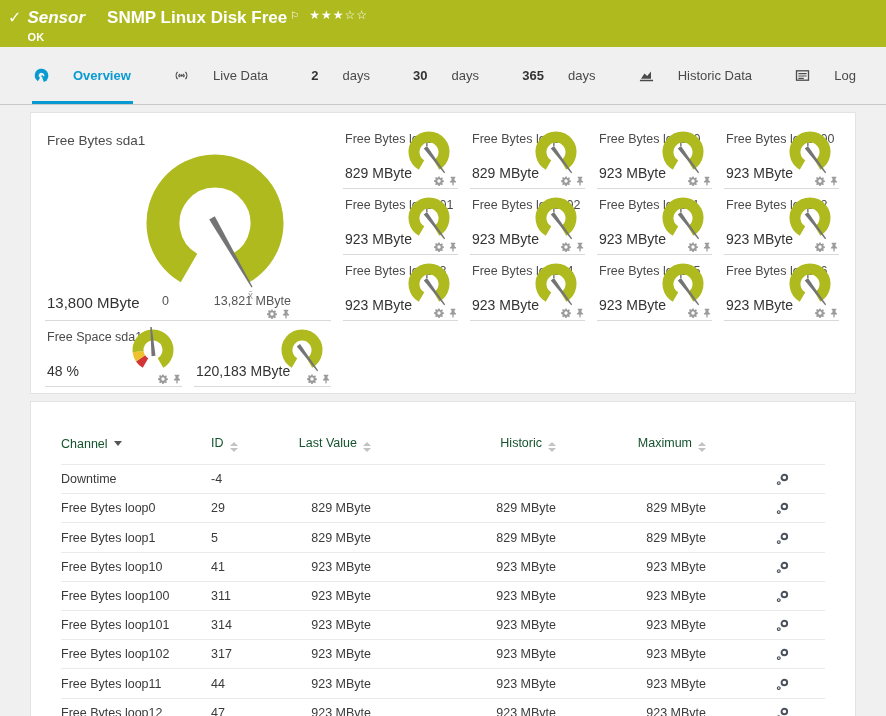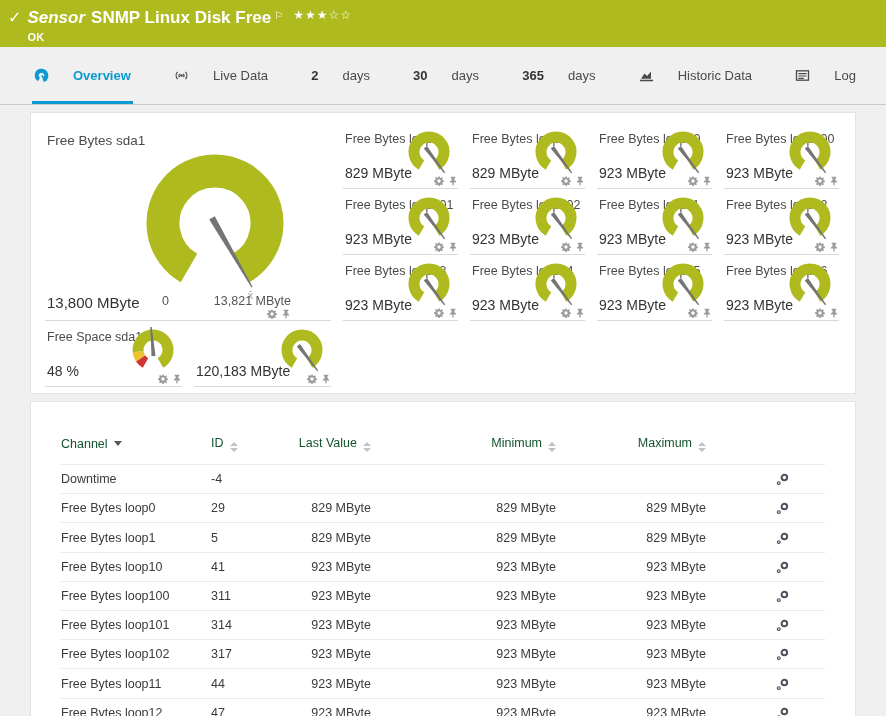--- a/index.html
+++ b/index.html
@@ -17,21 +17,21 @@
     -webkit-font-smoothing:antialiased;
   }
   svg{display:block}
   
   .topbar{
     height:47px;background:var(--green);color:#fff;
     display:flex;align-items:flex-start;padding:8px 10px 0 8px;
   }
   .check{font-size:16px;font-weight:bold;line-height:18px;margin:1px 6px 0 0}
   .title-row{display:flex;align-items:flex-start;line-height:20px}
-  .sensor-word{font-style:italic;font-weight:bold;font-size:17px;margin-right:6px}
+  .sensor-word{font-style:italic;font-weight:bold;font-size:17px;margin-right:22px}
   .sensor-title{font-size:17px;font-weight:bold}
   .flag{font-size:10px;margin:-2px 0 0 3px}
   .stars{font-size:12px;letter-spacing:1px;margin:-3px 0 0 10px;cursor:pointer}
   .status-ok{font-size:11px;font-weight:bold;margin:3px 0 0 0;letter-spacing:.3px}
   
   .tabs{
     height:58px;display:flex;justify-content:space-between;align-items:stretch;
     padding:0 28px 0 32px;border-bottom:1px solid #c9c9c9;background:var(--page-bg);
   }
   .tab{
@@ -520,21 +520,21 @@
               <i class="down"></i>
             </span>
         </th>
         <th class="r">
           <span>Last Value</span><span class="sort">
               <i class="up"></i>
               <i class="down"></i>
             </span>
         </th>
         <th class="r">
-          <span>Minimum</span><span class="sort">
+          <span>Historic</span><span class="sort">
               <i class="up"></i>
               <i class="down"></i>
             </span>
         </th>
         <th class="r">
           <span>Maximum</span><span class="sort">
               <i class="up"></i>
               <i class="down"></i>
             </span>
         </th>

